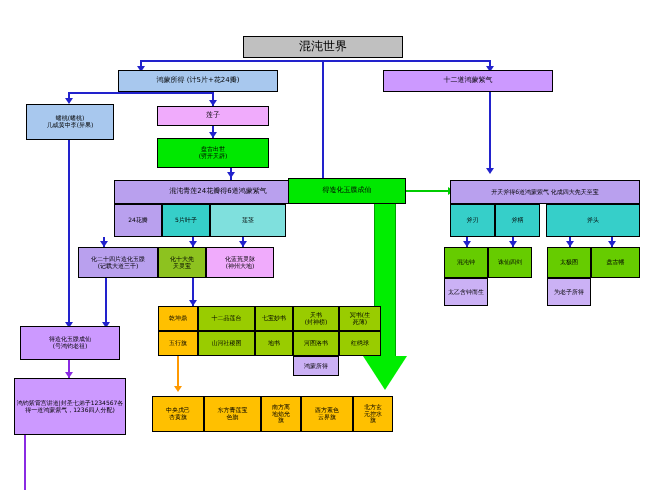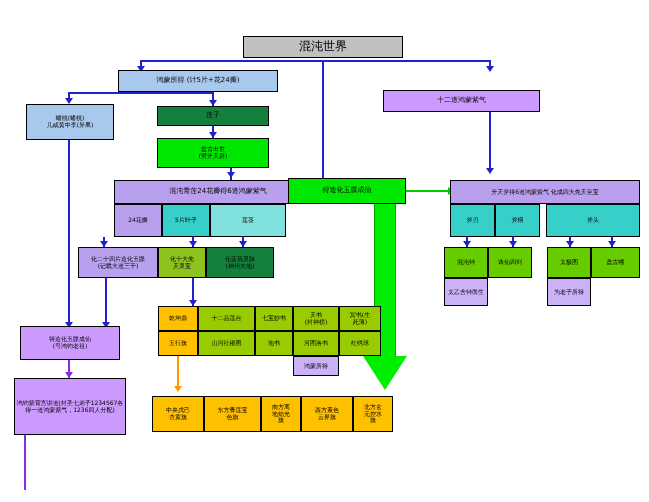--- a/index.html
+++ b/index.html
@@ -1,21 +1,21 @@
 <!DOCTYPE html>
 <html><head>
 <meta charset="utf-8">
 <style>
   html,body{margin:0;padding:0;background:#ffffff;}
   body{font-family:"DejaVu Sans","Liberation Sans",sans-serif;}
   #stage{position:relative;width:649px;height:502px;background:#ffffff;overflow:hidden;}
   .node{position:absolute;box-sizing:border-box;border:1px solid #000;display:flex;align-items:center;justify-content:center;text-align:center;line-height:1.12;color:#000;font-size:7px;padding:1px;}
   .gray{background:#c0c0c0;}
   .lblue{background:#a8c8ee;}
-  .blue2{background:#15803d;}
+  .blue2{background:#f0abfc;}
   .green{background:#00e800;}
   .purple{background:#cc99ff;}
   .violet{background:#b9a0ee;}
   .teal{background:#36cfc9;}
   .cyan{background:#7fe0dd;}
   .lgreen{background:#99cc00;}
   .olive{background:#8dc21f;}
   .gold{background:#ffc000;}
   .kgreen{background:#66cc00;}
   .vlight{background:#cbb1f5;}
@@ -101,21 +101,21 @@
   <div class="arw dn" style="left:608px;top:241px;"></div>
 
   <div class="bigarrow" style="left:362px;top:200px;width:46px;height:190px;">
     <div class="shaft" style="left:12px;top:0px;width:20px;height:158px;"></div>
     <div class="head" style="left:1px;top:156px;"></div>
   </div>
 
   <div class="node gray f9" style="left:243px;top:36px;width:160px;height:22px;">混沌世界</div>
 
   <div class="node lblue f7" style="left:118px;top:70px;width:160px;height:22px;">鸿蒙所得 (计5片+花24瓣)</div>
-  <div class="node purple f7" style="left:383px;top:70px;width:157px;height:22px;margin-top:20px;">十二道鸿蒙紫气</div>
+  <div class="node purple f7" style="left:383px;top:70px;width:170px;height:22px;">十二道鸿蒙紫气</div>
 
   <div class="node lblue f6" style="left:26px;top:104px;width:88px;height:36px;white-space:pre-line;">蟠桃(蟠桃)
 几或黄中李(异果)</div>
   <div class="node blue2 f7" style="left:157px;top:106px;width:112px;height:20px;">莲子</div>
   <div class="node green f6" style="left:157px;top:138px;width:112px;height:30px;white-space:pre-line;">盘古出世
 (劈开天辟)</div>
 
   <div class="node violet f7" style="left:114px;top:180px;width:208px;height:24px;">混沌青莲24花瓣得6道鸿蒙紫气</div>
   <div class="node violet f6" style="left:114px;top:204px;width:48px;height:33px;">24花瓣</div>
   <div class="node teal f6" style="left:162px;top:204px;width:48px;height:33px;">5片叶子</div>

